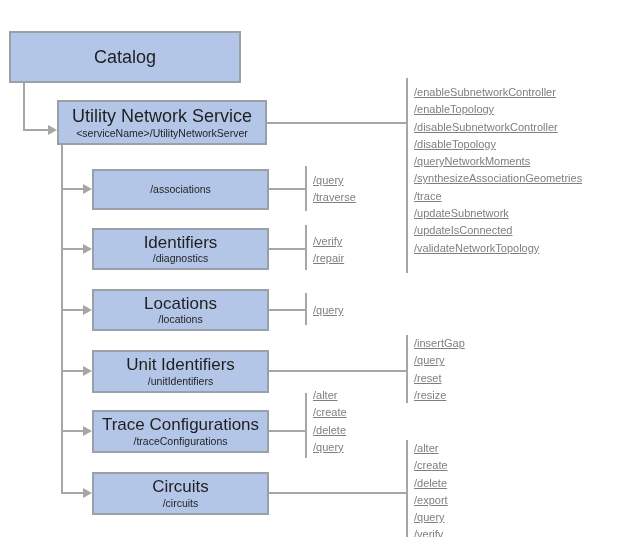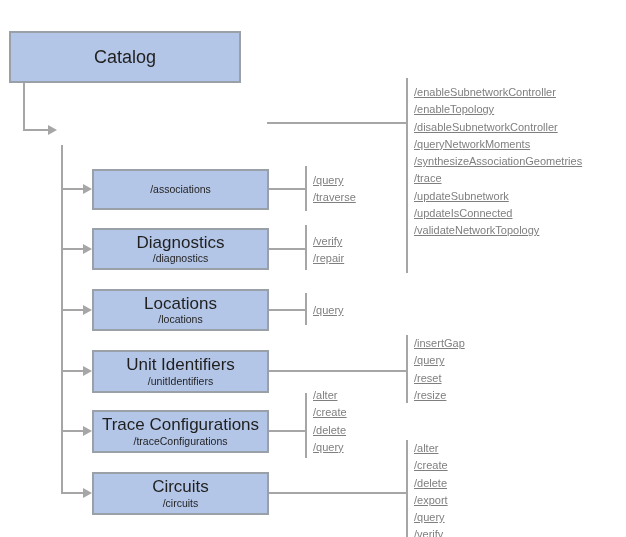--- a/index.html
+++ b/index.html
@@ -78,27 +78,31 @@
   <div class="hline" style="left:269px;top:407px;width:38px"></div>
   <div class="vline" style="left:305px;top:370px;height:65px"></div>
 
   <div class="hline" style="left:269px;top:469px;width:138px"></div>
   <div class="vline" style="left:406px;top:417px;height:108px"></div>
 
   <div class="node node-big" style="left:9px;top:8px;width:232px;height:52px">
     <div class="node-title">Catalog</div>
   </div>
 
+  <div class="node node-big" style="left:57px;top:77px;width:210px;height:45px">
+    <div class="node-title">Utility Network Service</div>
+    <div class="node-sub">&lt;serviceName&gt;/UtilityNetworkServer</div>
+  </div>
 
   <div class="node" style="left:92px;top:146px;width:177px;height:41px">
     <div class="node-sub">/associations</div>
   </div>
 
   <div class="node" style="left:92px;top:205px;width:177px;height:42px">
-    <div class="node-title">Diagnostics</div>
+    <div class="node-title">Identifiers</div>
     <div class="node-sub">/diagnostics</div>
   </div>
 
   <div class="node" style="left:92px;top:266px;width:177px;height:42px">
     <div class="node-title">Locations</div>
     <div class="node-sub">/locations</div>
   </div>
 
   <div class="node" style="left:92px;top:327px;width:177px;height:43px">
     <div class="node-title">Unit Identifiers</div>
@@ -112,20 +116,21 @@
 
   <div class="node" style="left:92px;top:449px;width:177px;height:43px">
     <div class="node-title">Circuits</div>
     <div class="node-sub">/circuits</div>
   </div>
 
   <div class="ops" style="left:414px;top:61px">
     <div>/enableSubnetworkController</div>
     <div>/enableTopology</div>
     <div>/disableSubnetworkController</div>
+    <div>/disableTopology</div>
     <div>/queryNetworkMoments</div>
     <div>/synthesizeAssociationGeometries</div>
     <div>/trace</div>
     <div>/updateSubnetwork</div>
     <div>/updateIsConnected</div>
     <div>/validateNetworkTopology</div>
   </div>
 
   <div class="ops" style="left:313px;top:149px">
     <div>/query</div>

